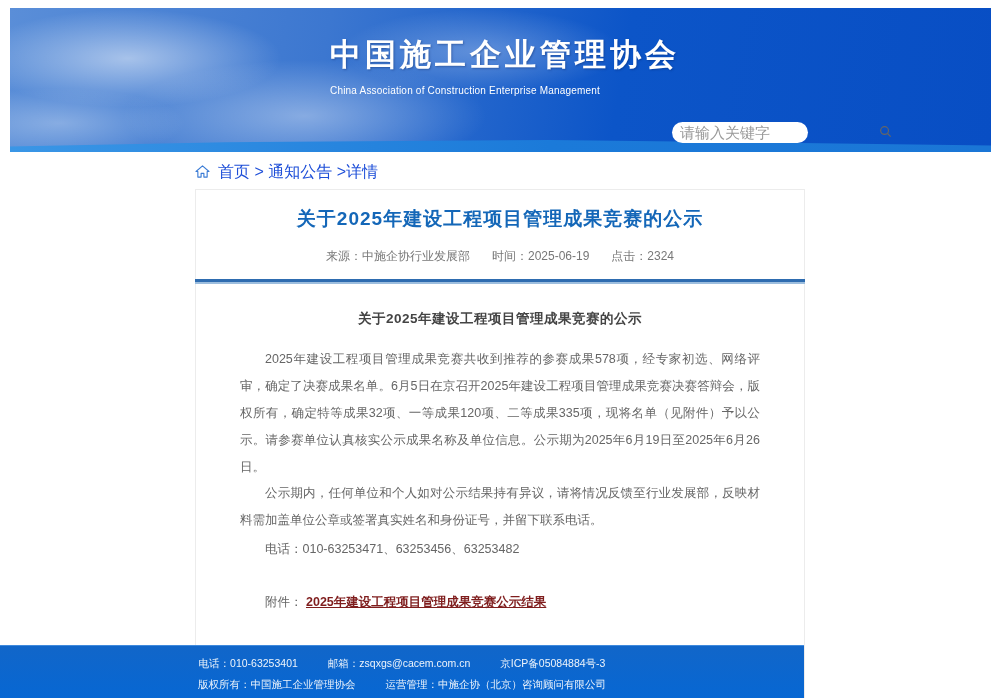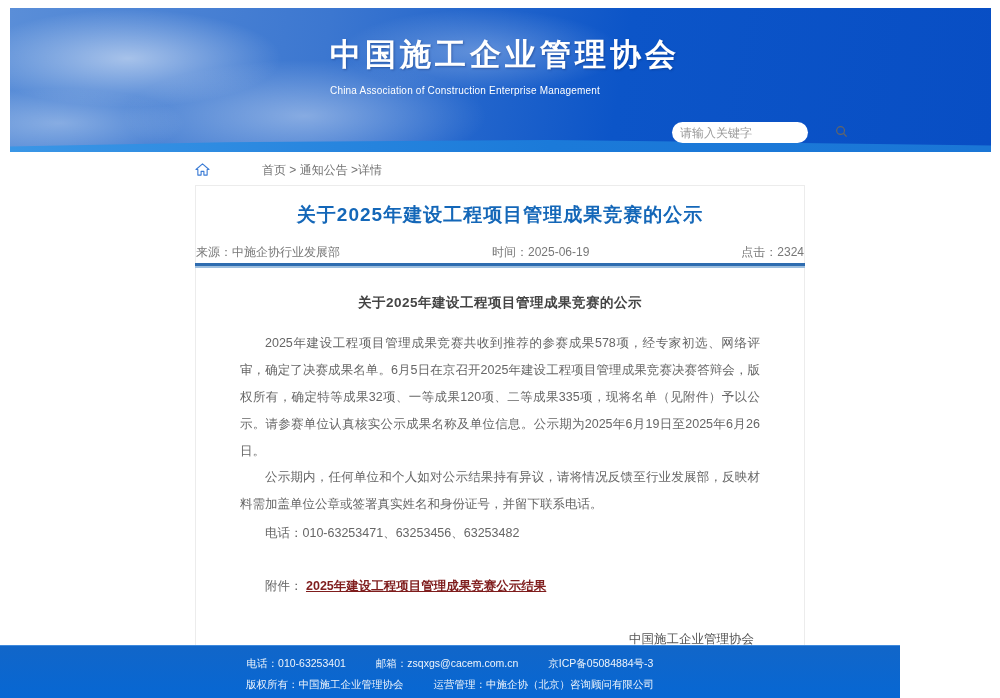--- a/index.html
+++ b/index.html
@@ -22,53 +22,53 @@
   .logo-wrap { width:82px; text-align:center; }
   .logo-circle { width:68px; height:68px; margin:2px auto 0; }
   .badge-label { margin-top:6px; font-size:10px; font-weight:bold; color:#ffffff;
     text-shadow:0 0 2px rgba(200,40,20,.8); white-space:nowrap; }
   .brand-text { margin-left:12px; padding-top:8px; }
   .org-cn { color:#ffffff; font-size:31px; font-weight:bold; letter-spacing:4px;
     text-shadow:1px 1px 2px rgba(0,30,90,.35); white-space:nowrap; }
   .org-en { color:#ffffff; font-size:10px; font-weight:normal; margin-top:9px; letter-spacing:.2px; white-space:nowrap; }
   .search-pill { position:absolute; right:183px; bottom:9px; width:136px; height:21px;
     background:#ffffff; border-radius:11px; display:flex; align-items:center; padding:0 8px; }
-  .search-pill input { border:none; outline:none; flex:1; font-size:12px; color:#555;
+  .search-pill input { border:none; outline:none; flex:1; font-size:15px; color:#555;
     font-family:inherit; background:transparent; }
   .search-pill input::placeholder { color:#999; }
   .search-icon-svg { flex:0 0 auto; }
 
   
   .breadcrumb-row { width:610px; margin:10px auto 0; display:flex; align-items:center;
-    font-size:12px; color:#737373;gap:44px; }
+    font-size:16px; color:#1d4ed8; }
   .home-icon-svg { margin-right:8px; }
 
   
   .article-box { width:610px; margin:6px auto 0; border:1px solid #ececec; background:#fff;
     padding-bottom:26px; }
   .article-title { text-align:center; color:#1467b8; font-size:19px; font-weight:bold;
     padding:16px 10px 0; letter-spacing:1px; }
-  .article-meta { display:flex; justify-content:space-between; gap:22px; font-size:12px; color:#777;
-    margin-top:16px; padding-bottom:2px; }
+  .article-meta { display:flex; justify-content:center; gap:22px; font-size:12px; color:#777;
+    margin-top:16px; padding-bottom:14px; }
   .double-rule { border-top:3px solid #2e6cb0; border-bottom:2px solid #9dbede; height:5px;
     margin:0 -1px; }
   .article-subtitle { text-align:center; font-size:13.5px; font-weight:bold; color:#444;
     margin-top:26px; letter-spacing:.5px; }
   .article-body { padding:18px 44px 0; color:#666; font-size:12.5px; line-height:2.15;
     text-align:justify; }
   .para { text-indent:2em; }
   .phone-line { text-indent:2em; margin-top:2px; }
   .attach-line { text-indent:2em; margin-top:26px; }
   .red-link { color:#7f1d1d; font-weight:bold; text-decoration:underline; cursor:pointer; }
   .sign-block { margin-top:26px; font-size:12.5px; color:#555; }
   .sign-org { text-align:right; padding-right:6px; }
   .sign-date { text-align:right; padding-right:24px; margin-top:10px; }
 
   
-  .footer { position:absolute; left:0; bottom:0; width:900px; height:53px;
+  .footer { position:absolute; left:0; bottom:0; width:804px; height:53px;
     background:linear-gradient(180deg, #1166c9 0%, #0767d3 100%);
     border-top:1px solid #3f8add; color:rgba(255,255,255,.93); font-size:10.5px; }
   .footer-line { display:flex; justify-content:center; gap:30px; }
   .footer-line.one { padding-top:11px; }
   .footer-line.two { margin-top:7px;align-items:center; }
 </style>
 </head>
 <body>
 
 <div class="header">

